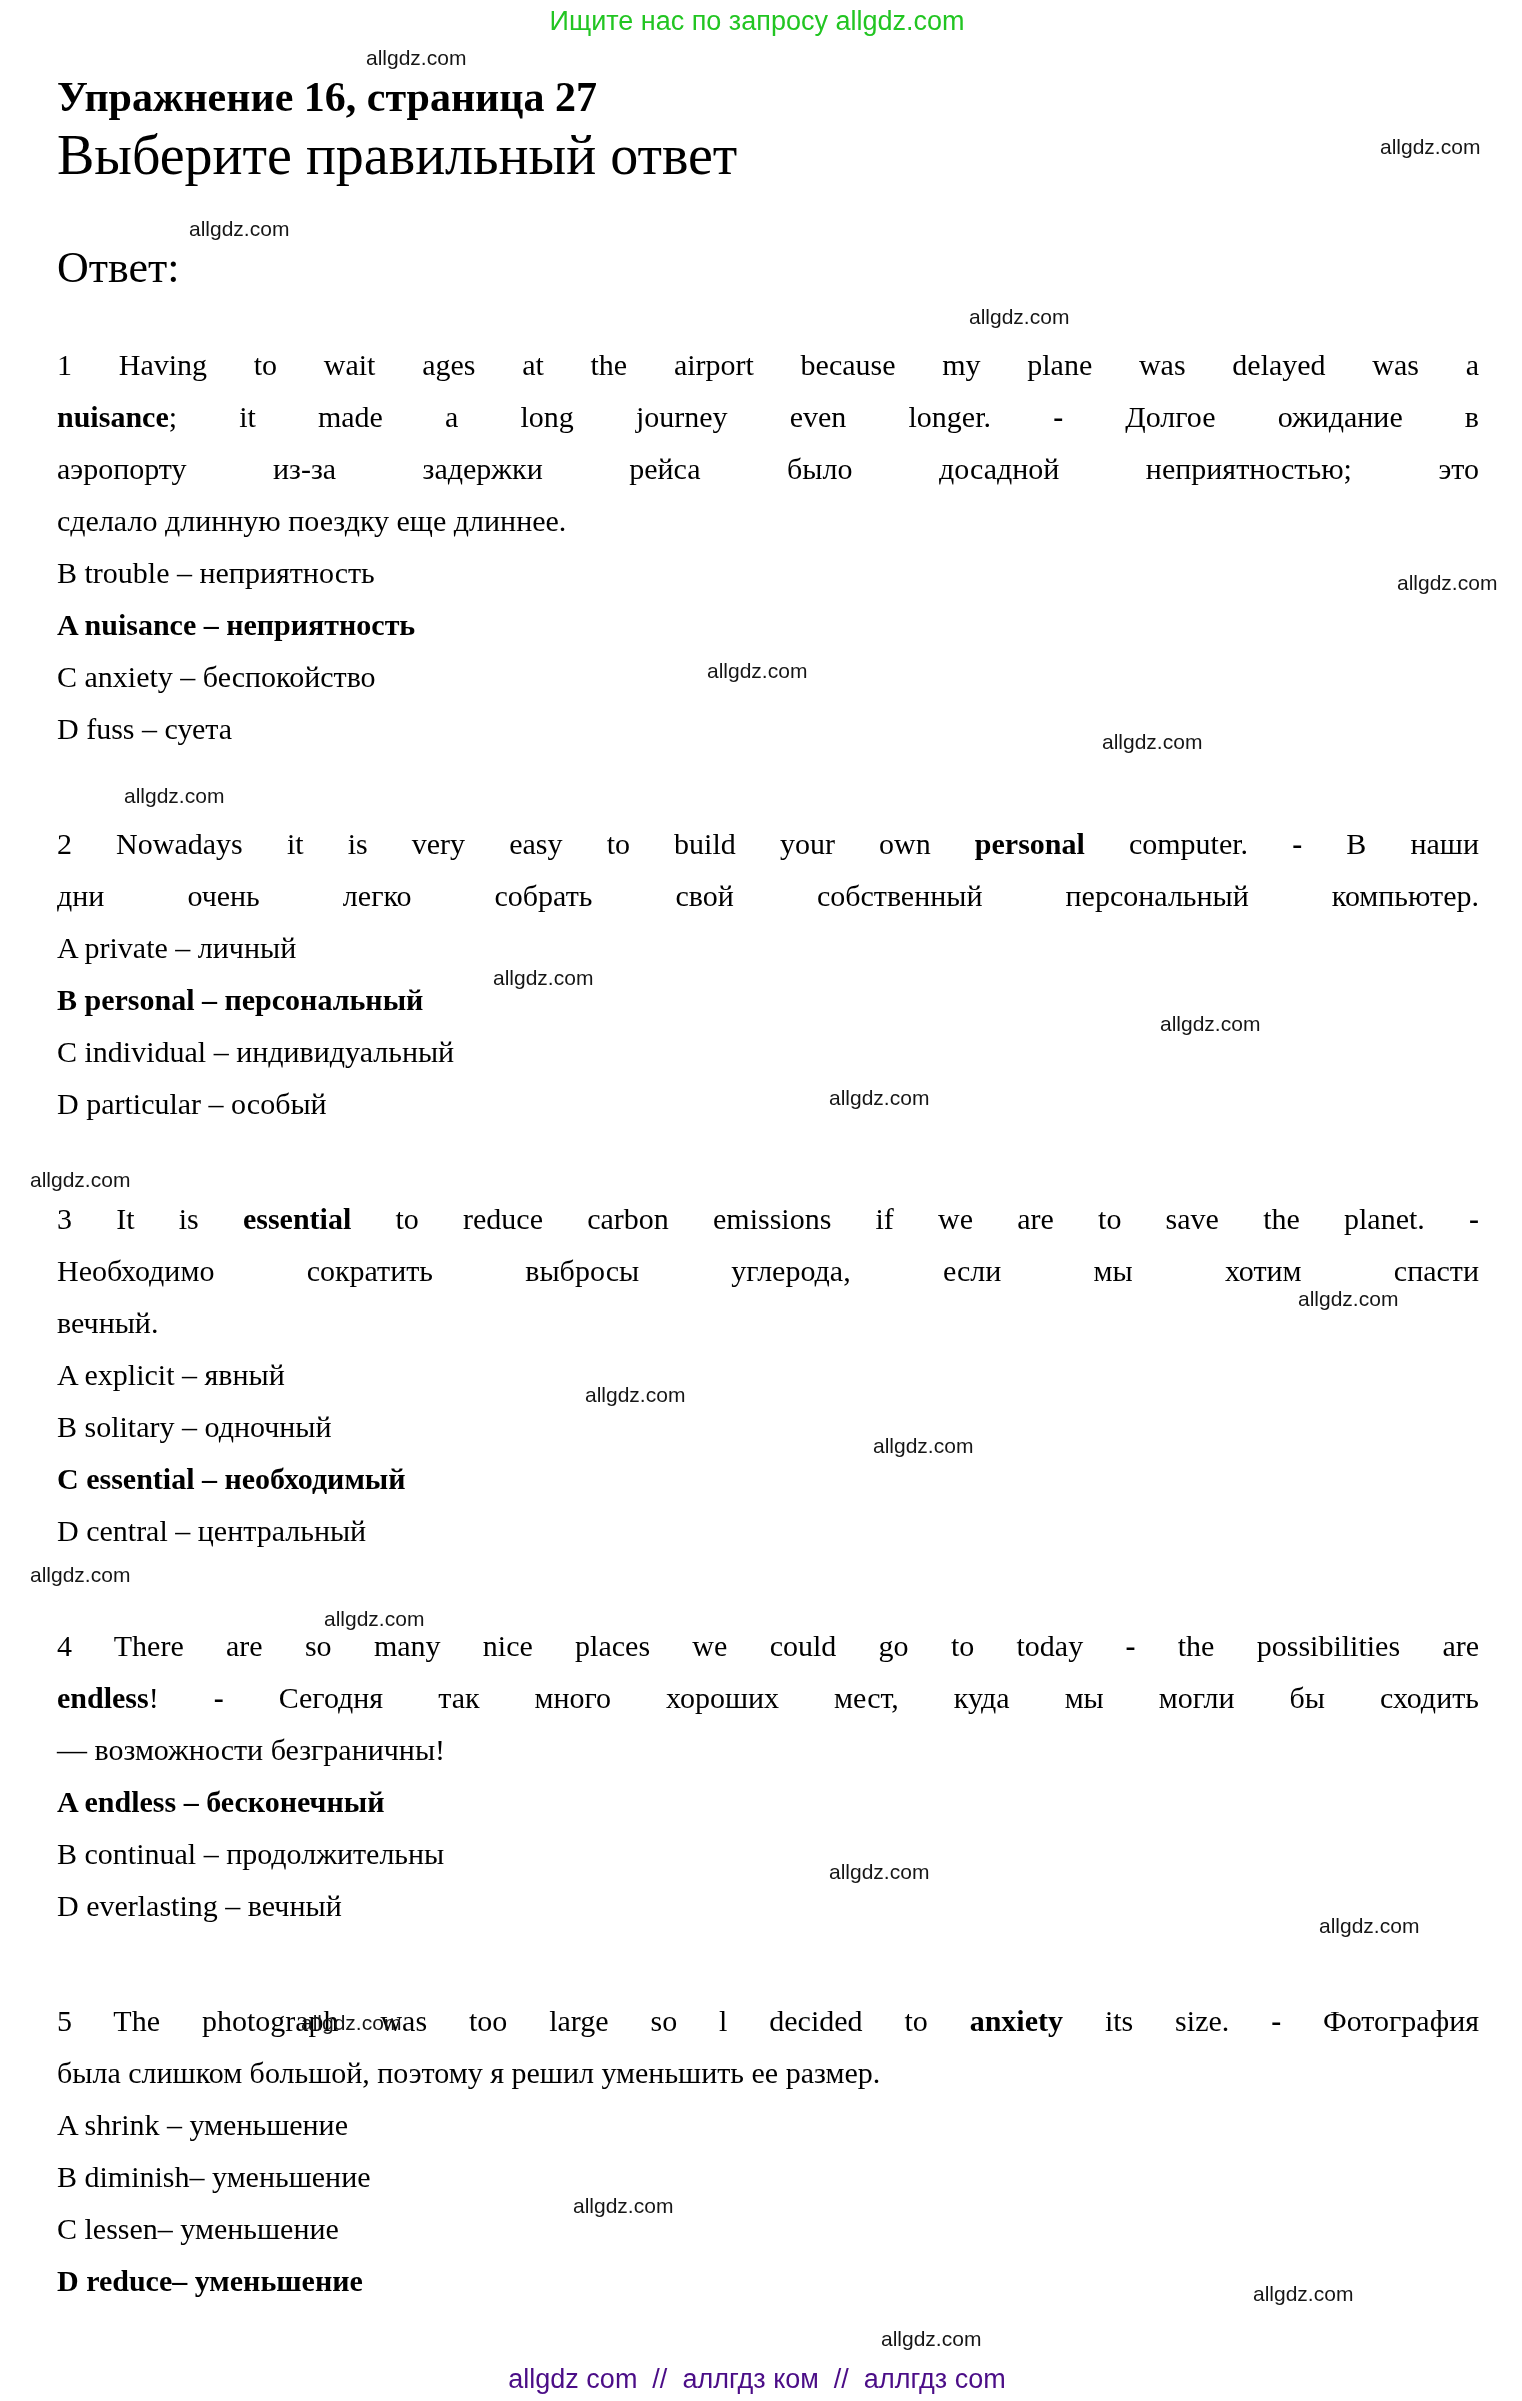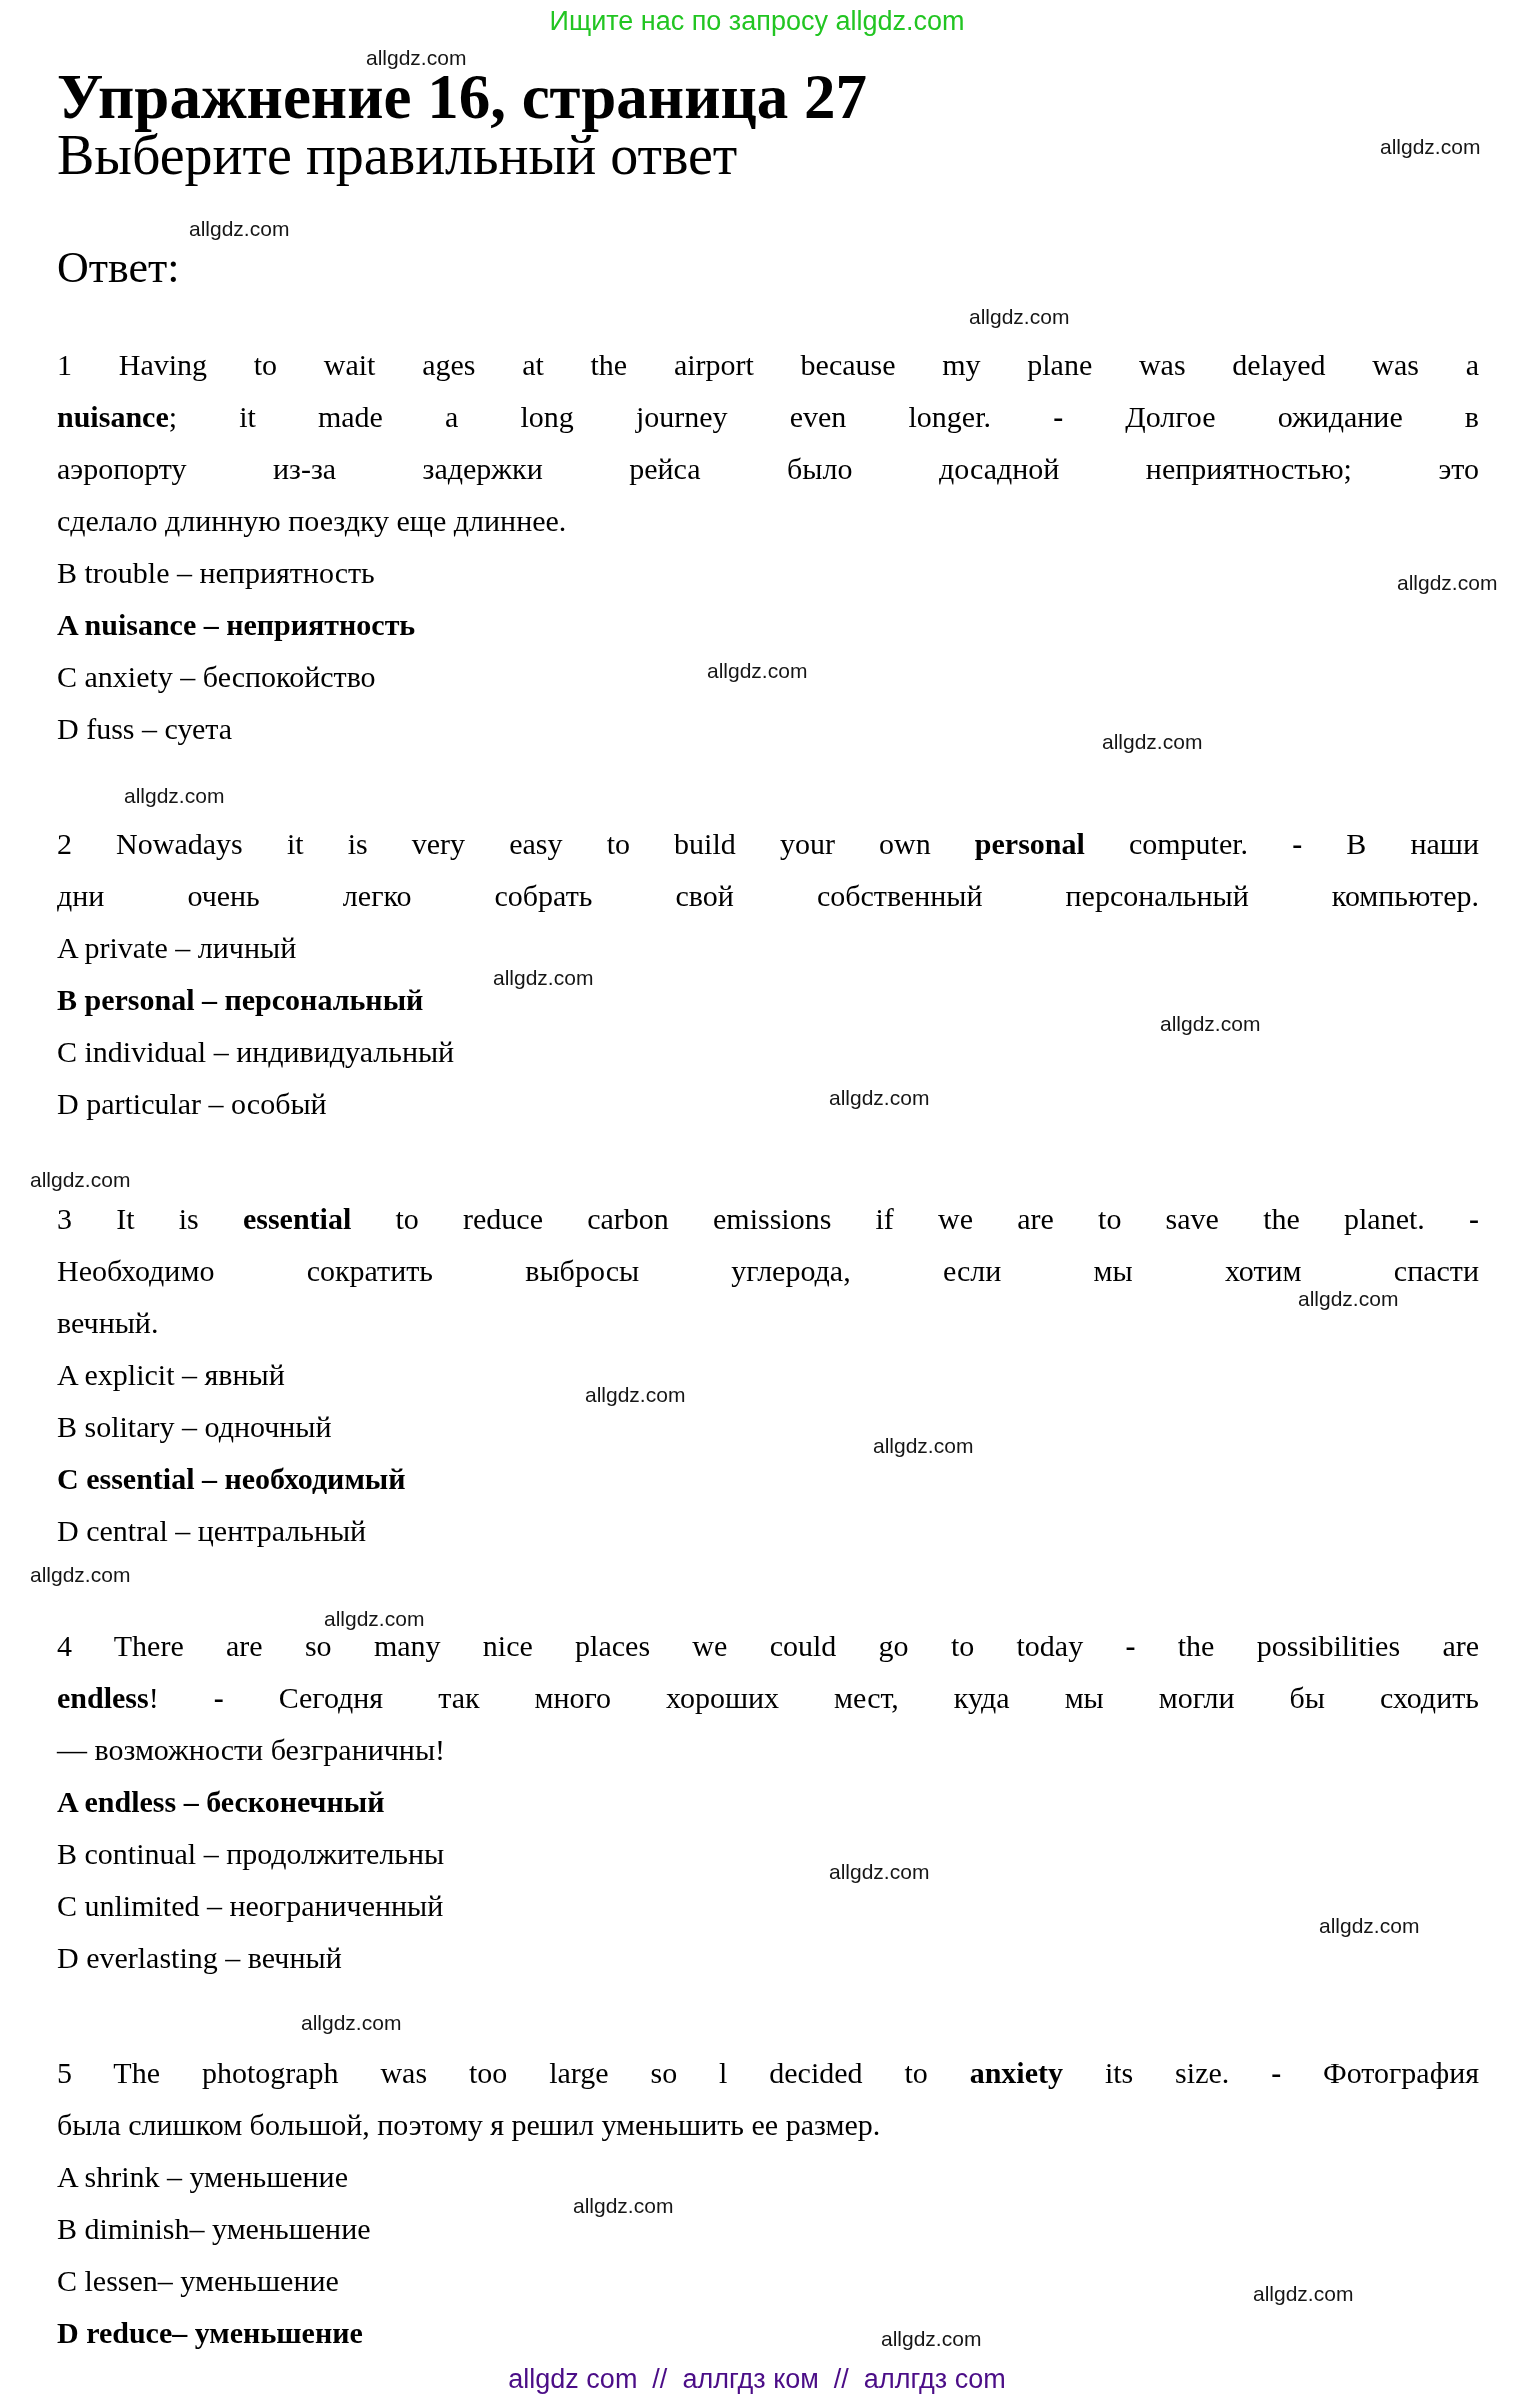--- a/index.html
+++ b/index.html
@@ -18,21 +18,21 @@
     top: 6.3px;
     left: 0;
     width: 100%;
     text-align: center;
     font-family: "Liberation Sans", sans-serif;
     font-size: 27px;
     font-weight: 400;
   }
   .content { padding: 0 35px 0 57px; }
   .title {
-    font-size: 63px;
+    font-size: 42px;
     font-weight: 700;
     line-height: 50px;
     margin-top: 72px;
   }
   .subtitle {
     font-size: 56px;
     font-weight: 400;
     line-height: 50px;
     margin-top: 7.9px;
   }
@@ -127,21 +127,20 @@
         </div>
         <div class="question">
           <div class="sentence">
             <div class="line just"><span>4 There are so many nice places we could go to today </span><span class="b">-</span><span> the possibilities are</span></div>
             <div class="line just"><span class="b">endless</span><span>! </span><span class="b">-</span><span> Сегодня так много хороших мест, куда мы могли бы сходить</span></div>
             <div class="line"><span>— возможности безграничны!</span></div>
           </div>
           <div class="options">
             <div class="option b">A endless – бесконечный</div>
             <div class="option">B continual – продолжительны</div>
-            <div class="option">C unlimited – неограниченный</div>
             <div class="option">D everlasting – вечный</div>
           </div>
         </div>
         <div class="question">
           <div class="sentence">
             <div class="line just"><span>5 The photograph was too large so l decided to </span><span class="b">anxiety</span><span> its size. </span><span class="b">-</span><span> Фотография</span></div>
             <div class="line"><span>была слишком большой, поэтому я решил уменьшить ее размер.</span></div>
           </div>
           <div class="options">
             <div class="option">A shrink – уменьшение</div>

